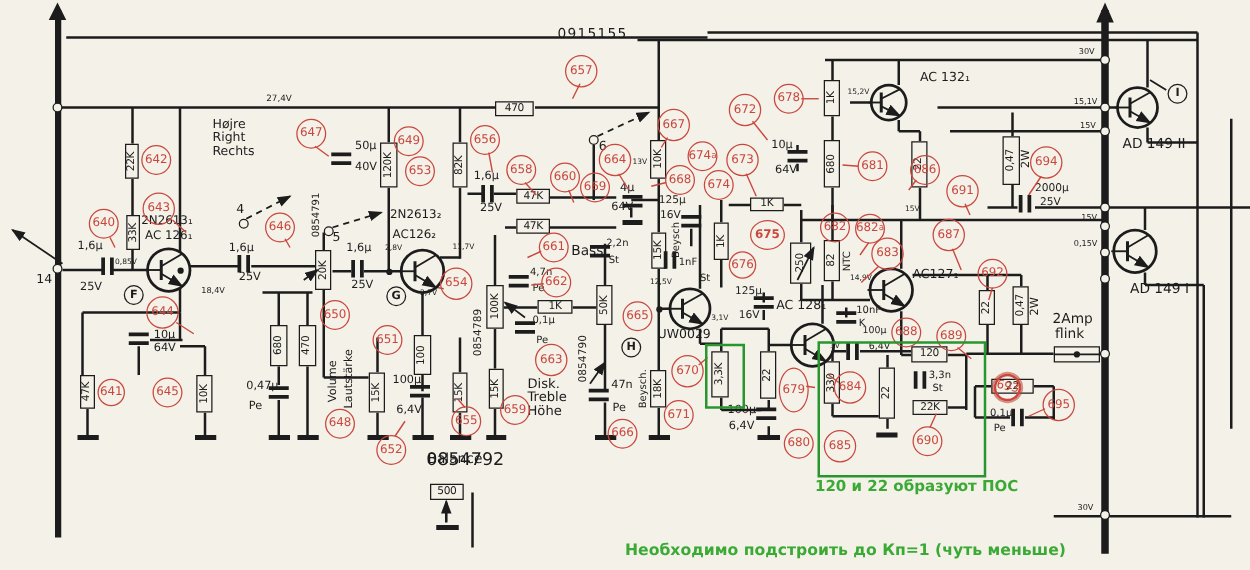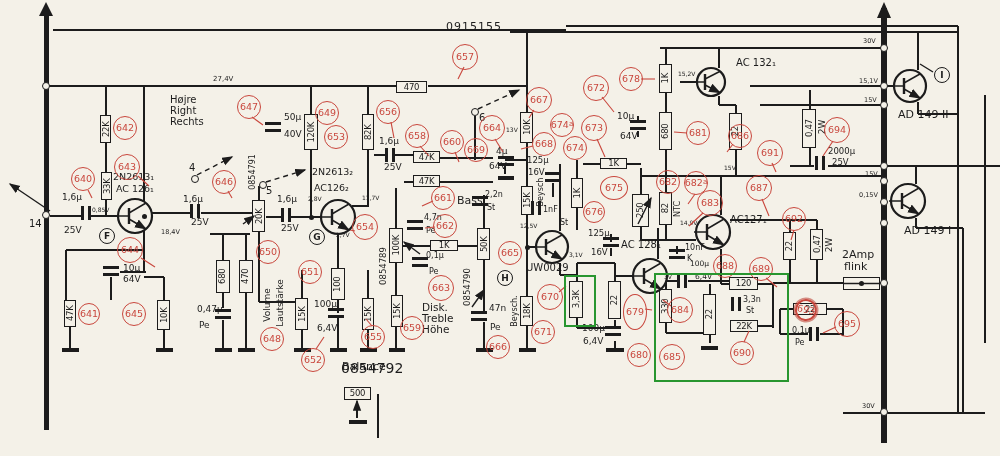--- a/index.html
+++ b/index.html
@@ -26,20 +26,22 @@
   .grect{position:absolute;border:2px solid var(--green);z-index:7;}
   .gtxt{position:absolute;color:var(--greentxt);white-space:nowrap;line-height:1.1;z-index:7;font-weight:bold;}
   #ov{position:absolute;left:0;top:0;z-index:4;pointer-events:none;}
   #title{position:absolute;left:446px;top:20px;font-size:11px;color:var(--ink);letter-spacing:1px;z-index:5;}
 </style>
 </head>
 <body>
 
 <div id="canvas">
   <div id="title">0915155</div>
+  <div class="gtxt" style="left:652px;top:383px;font-size:12px">120 и 22 образуют ПОС</div>
+  <div class="gtxt" style="left:500px;top:433px;font-size:12.5px">Необходимо подстроить до Кп=1 (чуть меньше)</div>
   <svg id="ov" width="1000" height="456">
     <defs>
       <marker id="mb" markerWidth="9" markerHeight="8" refX="7" refY="3" orient="auto">
         <path d="M0,0 L8,3 L0,6 z" fill="#1c1c1c"></path>
       </marker>
     </defs>
   <line x1="843" y1="283.5" x2="880" y2="283.5" stroke="#1c1c1c" stroke-width="1.5"></line>
       <line x1="464" y1="67" x2="458" y2="79" stroke="#c9473d" stroke-width="1.1"></line>
       <line x1="252" y1="117" x2="263" y2="125" stroke="#c9473d" stroke-width="1.1"></line>
       <line x1="420" y1="146" x2="429" y2="156" stroke="#c9473d" stroke-width="1.1"></line>
@@ -660,21 +662,21 @@
     <div class="rc" style="left: 486px; top: 335px; width: 24px; height: 24px;">666</div>
     <div class="rc" style="left: 526px; top: 87px; width: 26px; height: 26px;">667</div>
     <div class="rc" style="left: 532px; top: 132px; width: 24px; height: 24px;">668</div>
     <div class="rc" style="left: 464px; top: 138px; width: 24px; height: 24px;">669</div>
     <div class="rc" style="left: 537px; top: 284px; width: 26px; height: 26px;">670</div>
     <div class="rc" style="left: 531px; top: 320px; width: 24px; height: 24px;">671</div>
     <div class="rc" style="left: 583px; top: 75px; width: 26px; height: 26px;">672</div>
     <div class="rc" style="left: 581px; top: 115px; width: 26px; height: 26px;">673</div>
     <div class="rc" style="left: 550px; top: 113px; width: 24px; height: 24px;">674<br><span style="font-size:7px">a</span></div>
     <div class="rc" style="left: 563px; top: 136px; width: 24px; height: 24px;">674</div>
-    <div class="rc" style="left: 600px; top: 176px; width: 28px; height: 24px;">675</div>
+    <div class="rc" style="left: 600px; top: 176px; width: 28px; height: 24px; font-weight: bold;">675</div>
     <div class="rc" style="left: 583px; top: 201px; width: 22px; height: 22px;">676</div>
     <div class="rc" style="left: 619px; top: 67px; width: 24px; height: 24px;">678</div>
     <div class="rc" style="left: 623px; top: 294px; width: 24px; height: 36px;">679</div>
     <div class="rc" style="left: 627px; top: 343px; width: 24px; height: 24px;">680</div>
     <div class="rc" style="left: 686px; top: 121px; width: 24px; height: 24px;">681</div>
     <div class="rc" style="left: 656px; top: 170px; width: 24px; height: 24px;">682</div>
     <div class="rc" style="left: 684px; top: 171px; width: 24px; height: 24px;">682<br><span style="font-size:7px">a</span></div>
     <div class="rc" style="left: 697px; top: 190px; width: 26px; height: 26px;">683</div>
     <div class="rc" style="left: 667px; top: 297px; width: 26px; height: 26px;">684</div>
     <div class="rc" style="left: 659px; top: 344px; width: 26px; height: 26px;">685</div>

